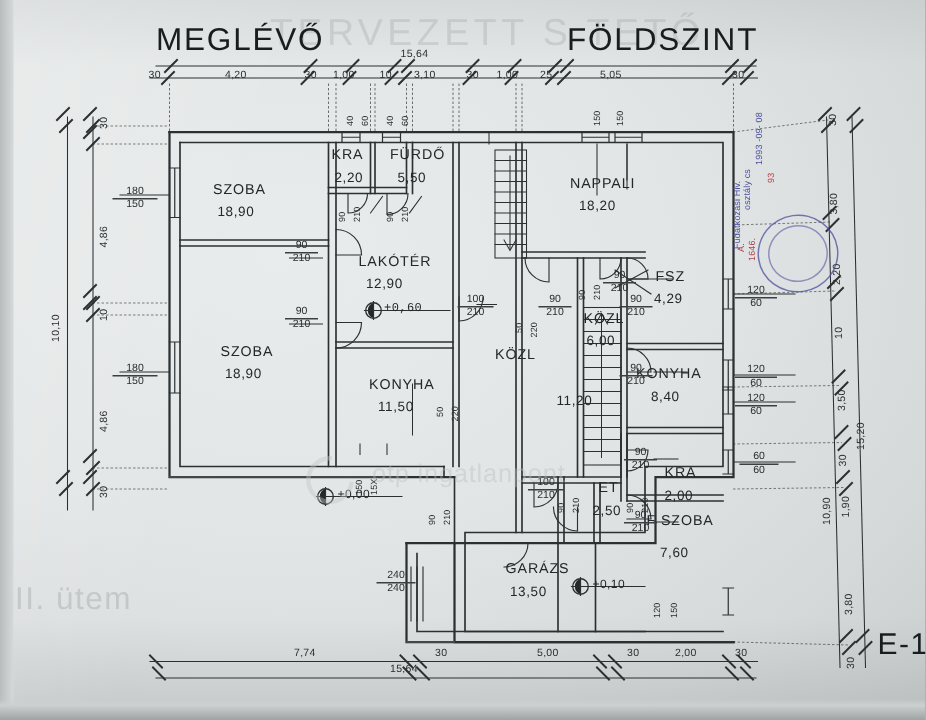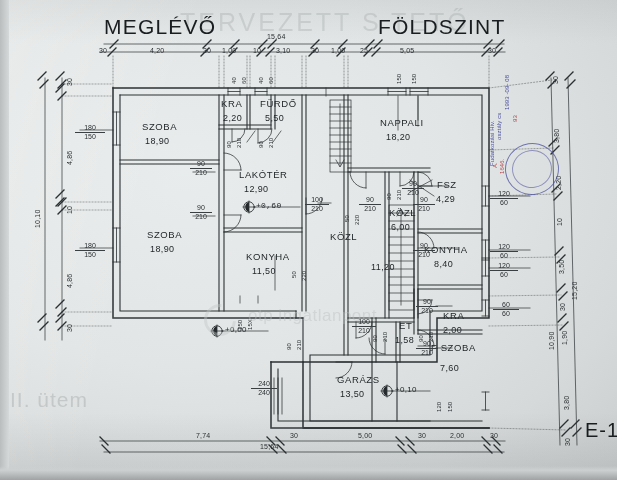--- a/index.html
+++ b/index.html
@@ -378,21 +378,21 @@
     <div class="t room" style="left:246px;top:252px;">KONYHA</div>
     <div class="t area" style="left:252px;top:267px;">11,50</div>
 
     <div class="t room" style="left:424px;top:245px;">KONYHA</div>
     <div class="t area" style="left:434px;top:260px;">8,40</div>
 
     <div class="t room" style="left:443px;top:311px;">KRA</div>
     <div class="t area" style="left:443px;top:326px;">2,00</div>
 
     <div class="t room" style="left:399px;top:321px;">ET</div>
-    <div class="t area" style="left:395px;top:336px;">1,58</div>
+    <div class="t area" style="left:395px;top:336px;">2,50</div>
 
     <div class="t room" style="left:431px;top:343px;">F SZOBA</div>
     <div class="t area" style="left:440px;top:364px;">7,60</div>
 
     <div class="t room" style="left:337px;top:375px;">GARÁZS</div>
     <div class="t area" style="left:340px;top:390px;">13,50</div>
 
     <div class="t lvl" style="left:256px;top:202px;font-family:Liberation Mono, monospace;">+0,60</div>
     <div class="t lvl" style="left:225px;top:326px;">+0,00</div>
     <div class="t lvl" style="left:395px;top:386px;">+0,10</div>

